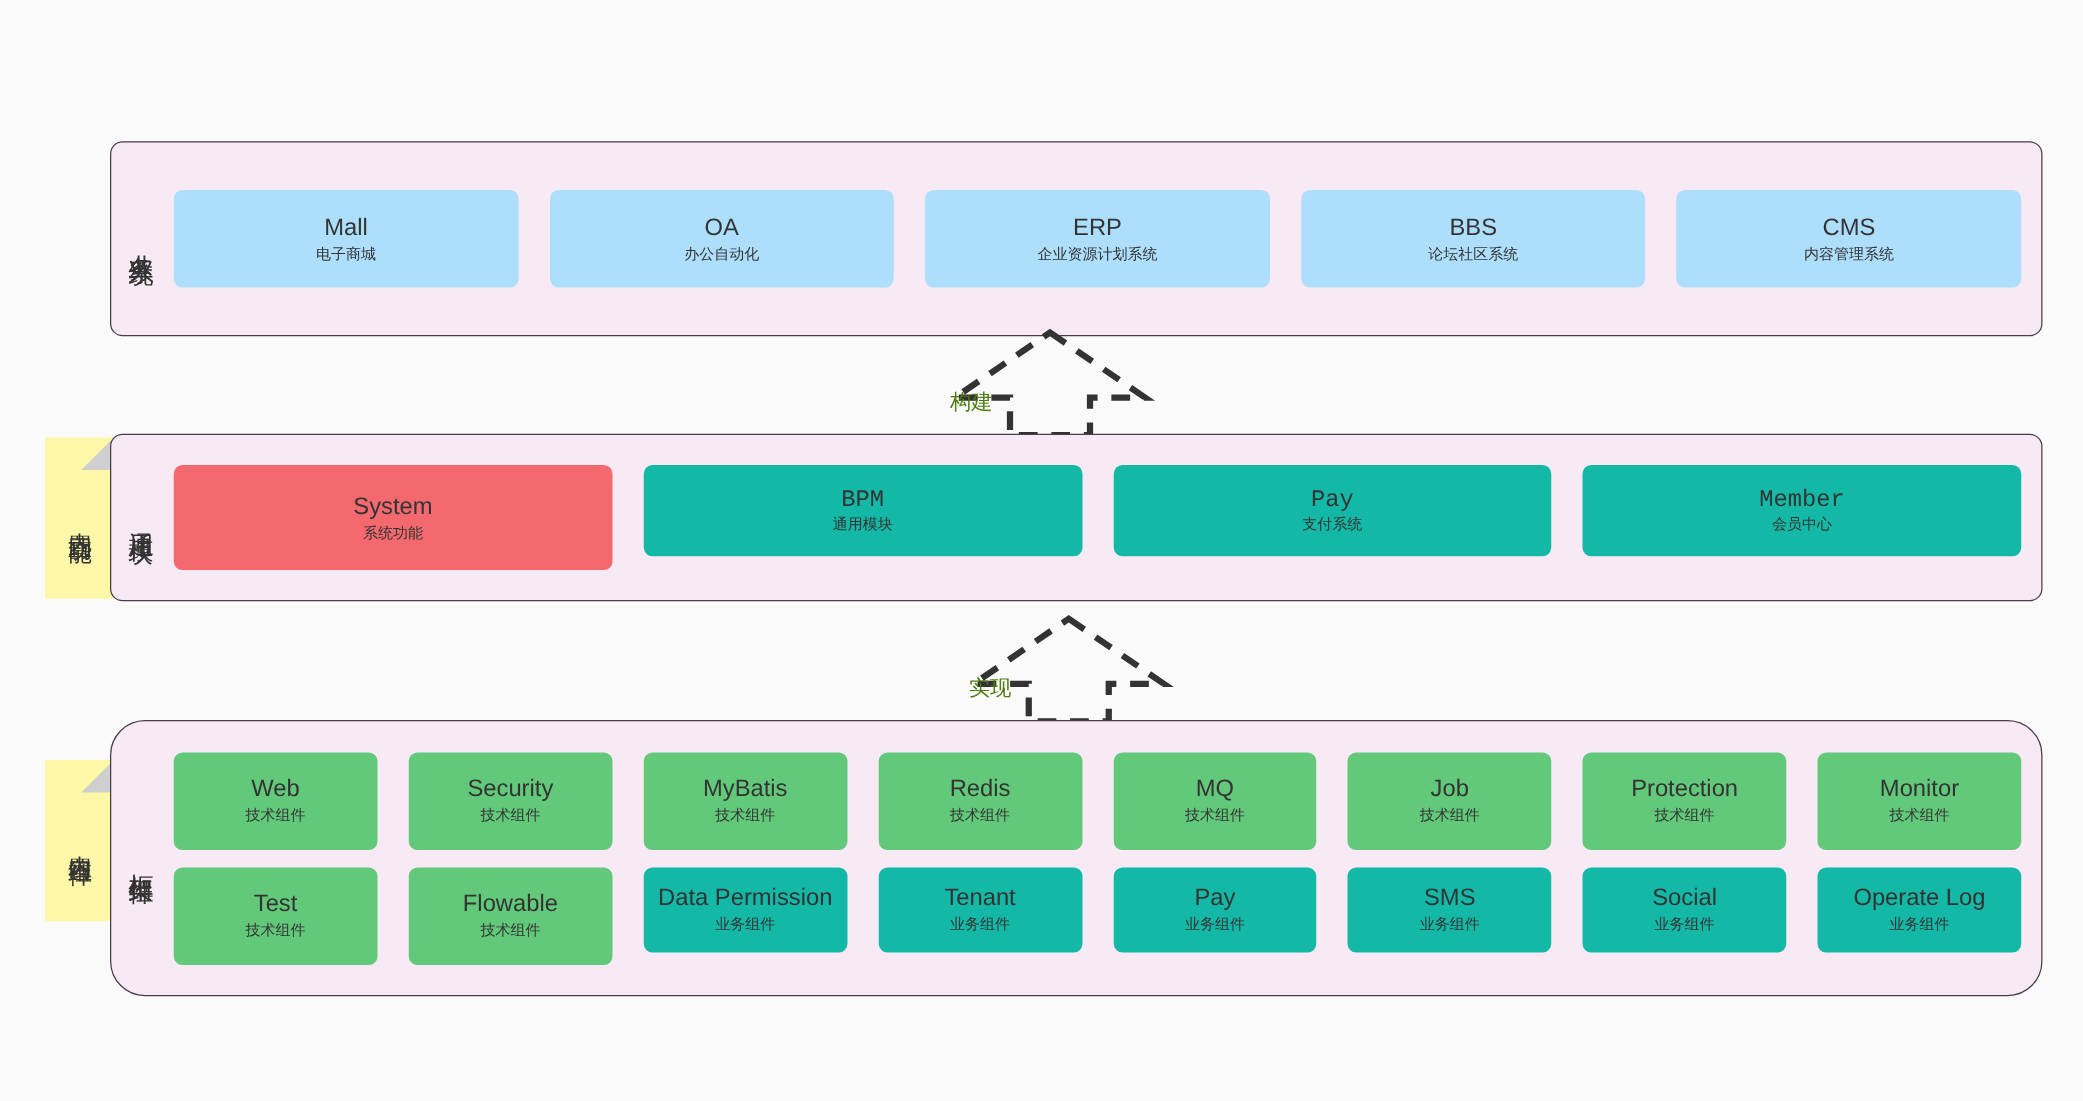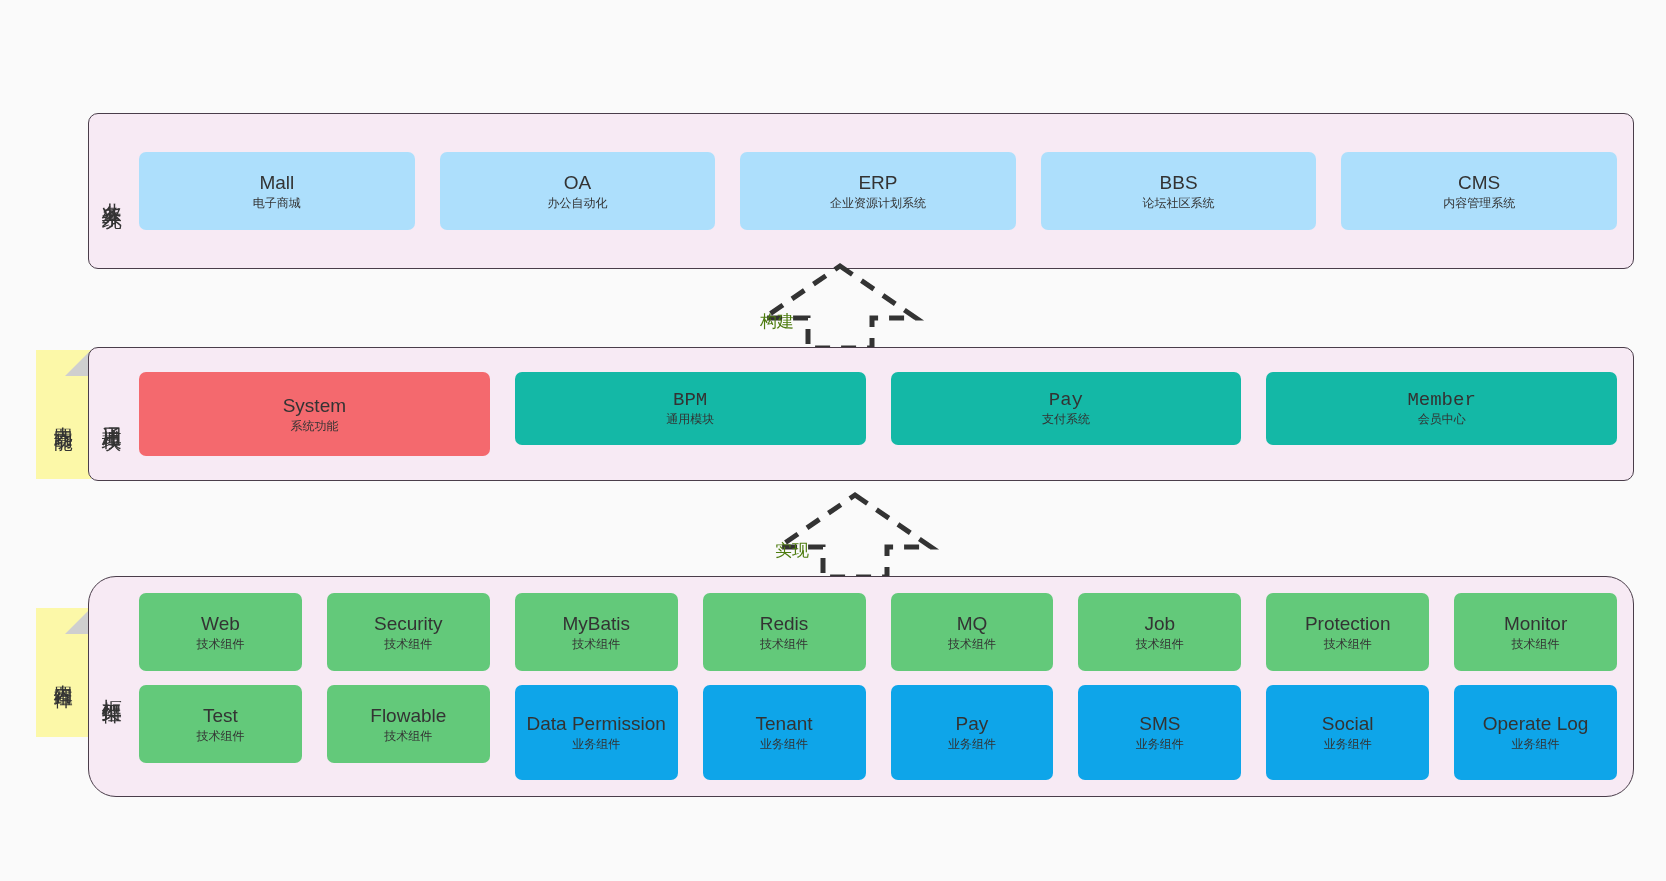--- a/index.html
+++ b/index.html
@@ -75,21 +75,21 @@
     line-height: 1.30;
     padding: 4px 6px;
   }
   .card .t1 { font-size: 19px; color: #333333; }
   .card .t2 { font-size: 12px; color: #333333; }
 
   .blue  { background: #addffc; height: 78px; }
   .red   { background: #f4696e; height: 84px; }
   .pink  { background: #14b8a6; height: 73px; font-family: Liberation Mono, monospace; }
   .green { background: #63c97a; height: 78px; }
-  .lgreen{ background: #0ea5e9; height: 95px; }
+  .lgreen{ background: #14b8a6; height: 68px; }
 
   
   #layer-business { left: 88px;  top: 113px; width: 1546px; height: 156px; }
   #layer-modules  { left: 88px;  top: 347px; width: 1546px; height: 134px; }
   #layer-framework{ left: 88px;  top: 576px; width: 1546px; height: 221px; border-radius: 28px; }
 
   
   .note {
     position: absolute;
     width: 55px;

